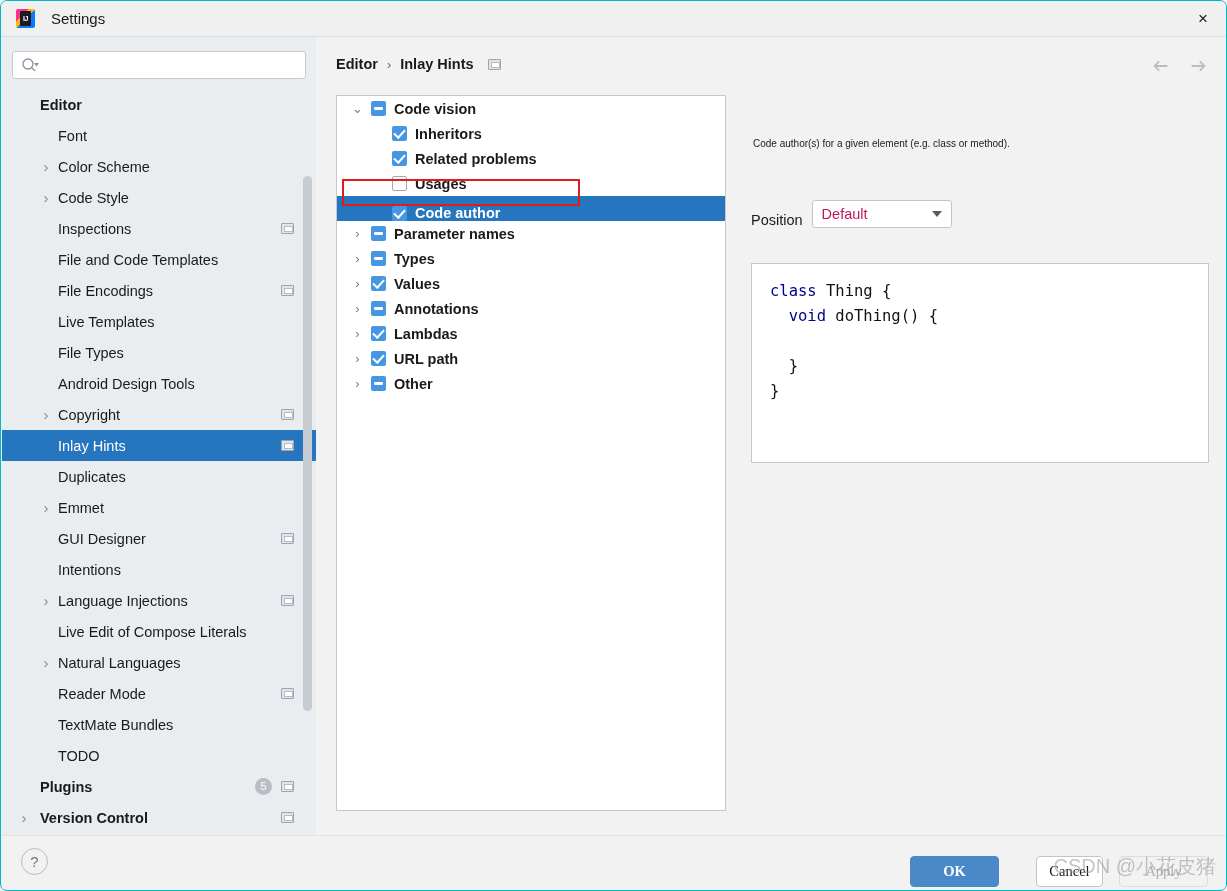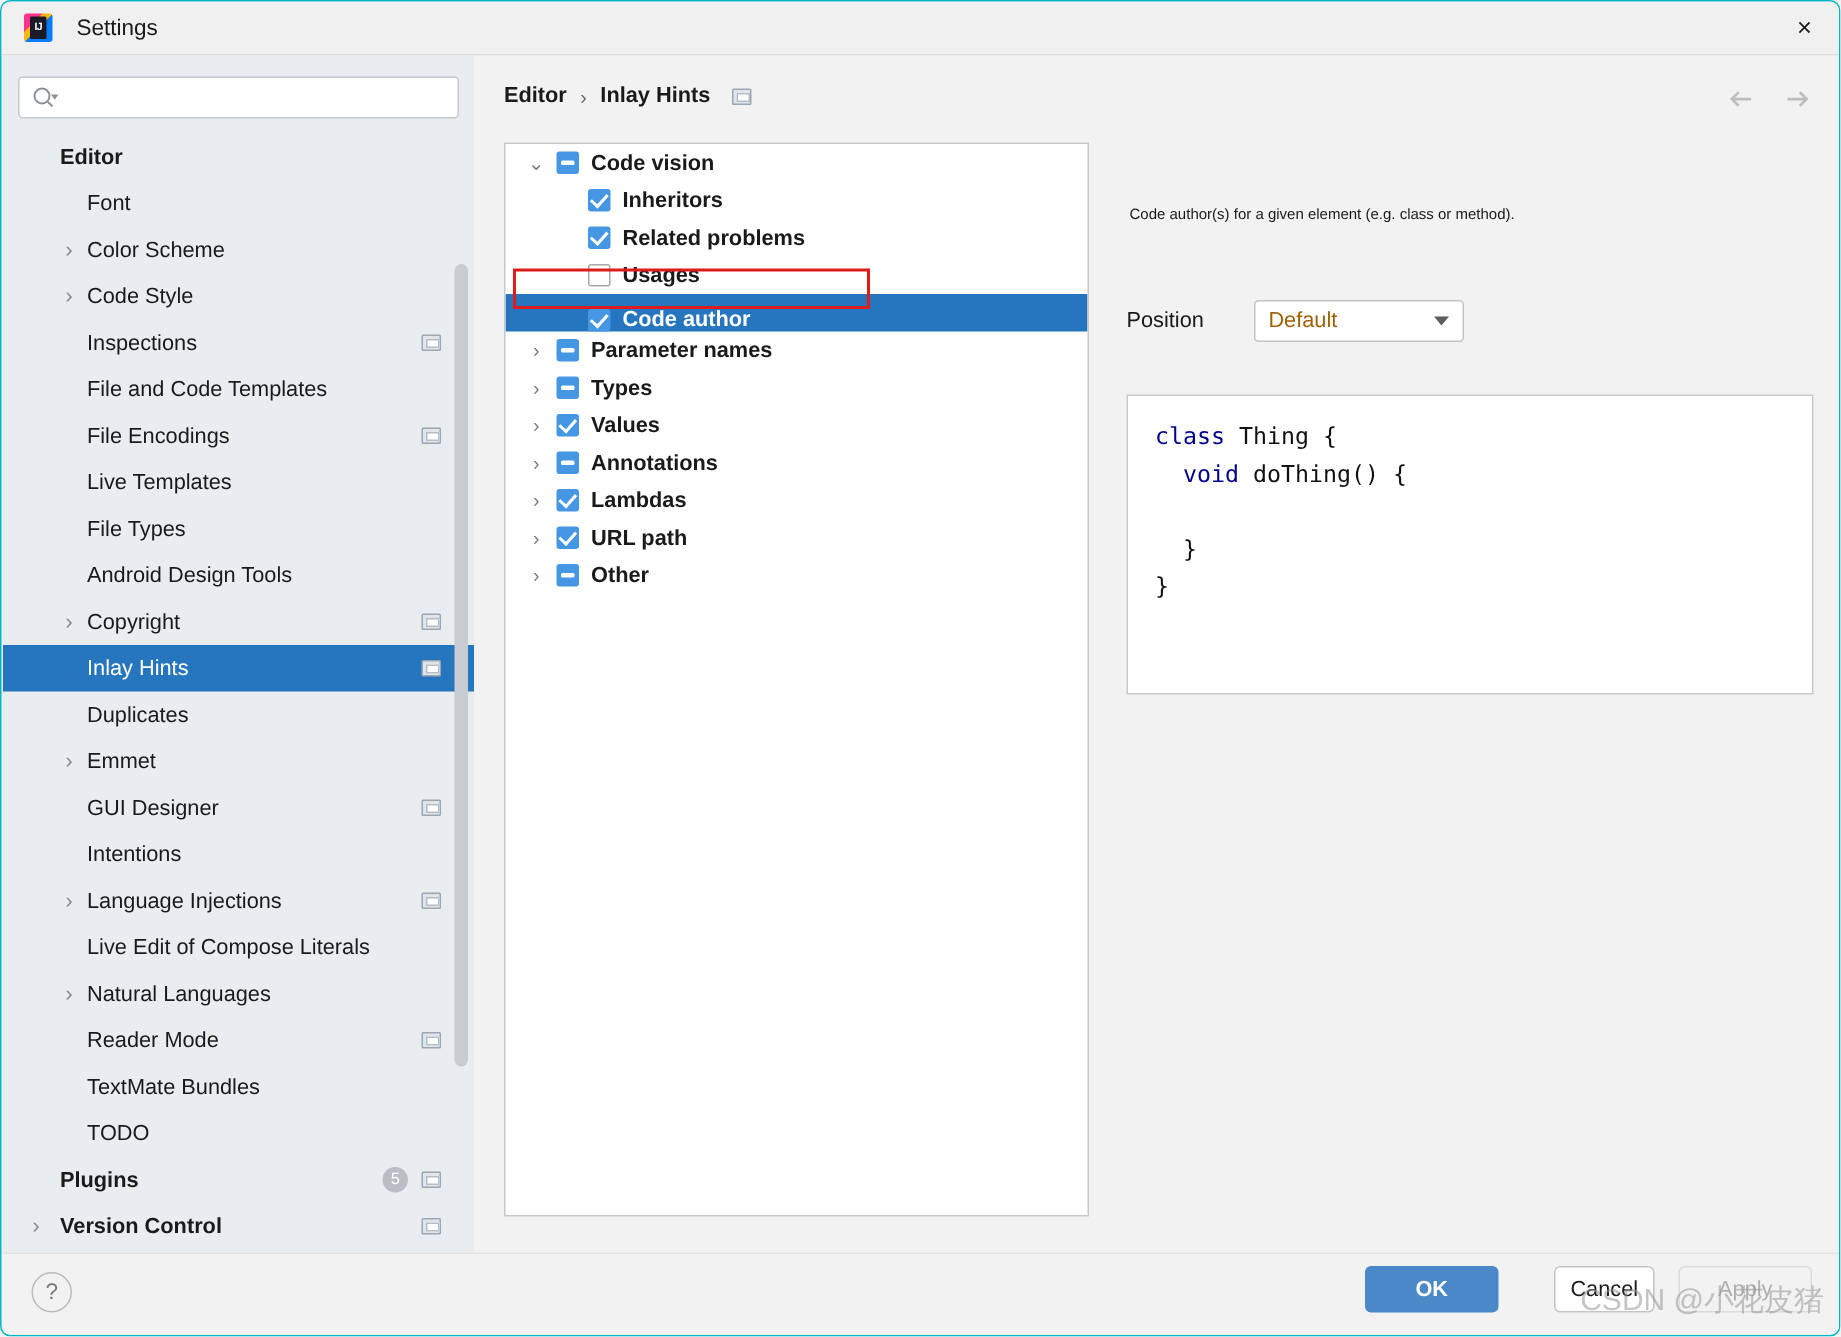--- a/index.html
+++ b/index.html
@@ -185,29 +185,29 @@
     pointer-events: none;
   }
 
   
   #detail-desc {
     position: absolute; left: 436px; top: 101px;
     font-size: 10px; color: #1a1a1a;
   }
   #position-row {
     position: absolute; left: 434px; top: 163px;
-    display: flex; align-items: center;
+    display: flex; align-items: flex-end;
   }
   #position-label { font-size: 14.5px; color: #1a1a1a; }
   #position-select {
-    margin-left: 33px;
+    margin-left: 9px;
     width: 140px; height: 28px;
     background: #ffffff; border: 1px solid #c4c4c4; border-radius: 3px;
     display: flex; align-items: center; justify-content: space-between;
-    padding: 0 9px; font-size: 14.5px; color: #a16207; cursor: pointer;
+    padding: 0 9px; font-size: 14.5px; color: #be185d; cursor: pointer;
   }
   #position-select .caret {
     width: 0; height: 0;
     border-left: 5px solid transparent; border-right: 5px solid transparent;
     border-top: 6px solid #5c5c5c;
   }
   #code-preview {
     position: absolute; left: 434px; top: 226px;
     width: 458px; height: 200px;
     background: #ffffff; border: 1px solid #c8c8c8;
@@ -226,25 +226,26 @@
     border-top: 1px solid #e3e3e3;
   }
   #help-btn {
     position: absolute; left: 19px; top: 12px;
     width: 27px; height: 27px; border-radius: 50%;
     border: 1px solid #bbbbbb; color: #777777;
     font-size: 15px; display: flex; align-items: center; justify-content: center;
     cursor: pointer; background: #f2f2f2;
   }
   .dlg-btn {
-    position: absolute; top: 8px;
+    position: absolute; top: 20px;
     height: 31px; border-radius: 4px;
     font-size: 14.5px;
     display: flex; align-items: center; justify-content: center;
     cursor: pointer;
+    font-family: Liberation Serif, serif;
   }
   #ok-btn    { right: 228px; width: 89px; background: #4a88c7; border: 1px solid #4a88c7; color: #ffffff; font-weight: bold; }
   #cancel-btn{ right: 124px; width: 67px; background: #ffffff; border: 1px solid #c4c4c4; color: #1a1a1a; }
   #apply-btn { right: 19px;  width: 89px; background: #f2f2f2; border: 1px solid #dcdcdc; color: #b0b0b0; }
 
   #watermark {
     position: absolute; right: 10px; bottom: 10px;
     font-size: 20px; color: rgba(150,150,150,0.55);
     pointer-events: none; white-space: nowrap;
   }

